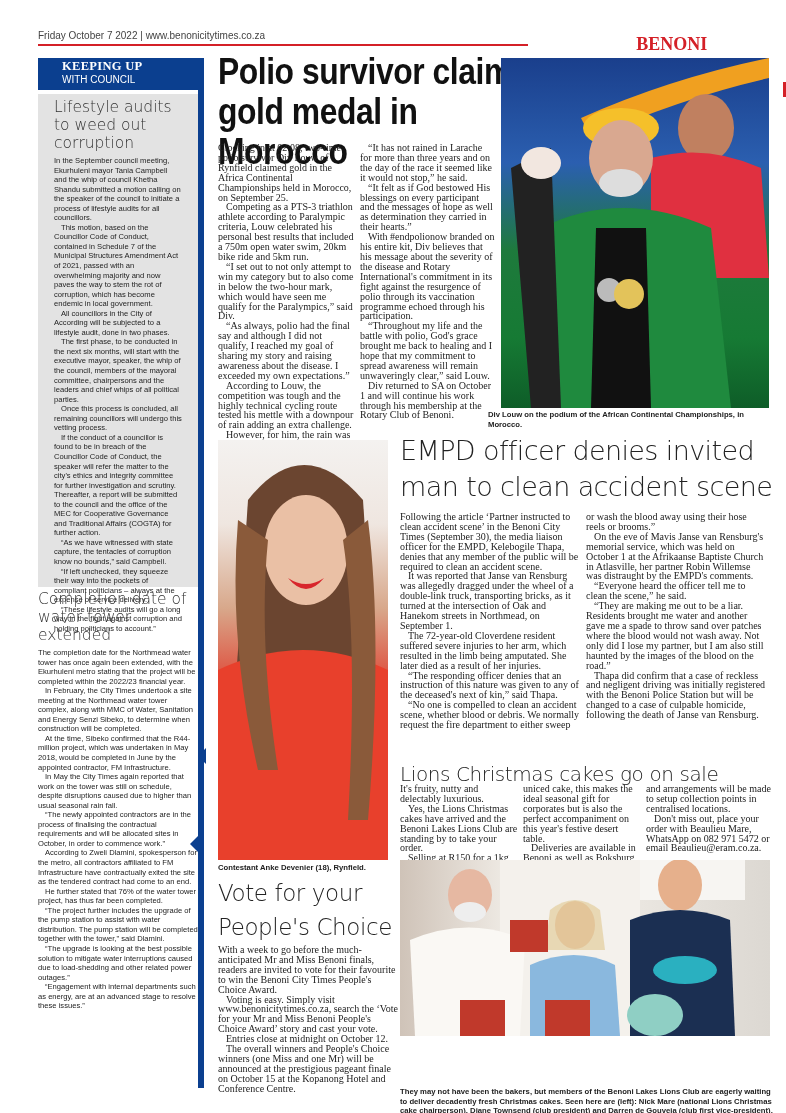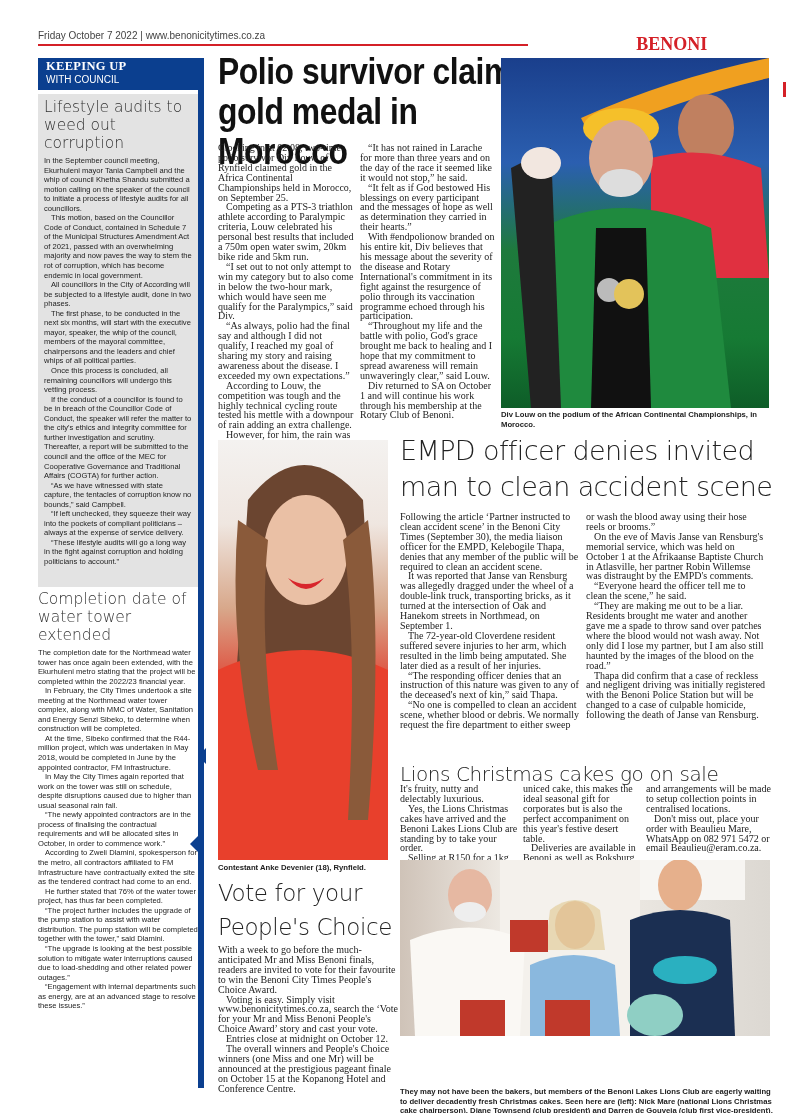--- a/index.html
+++ b/index.html
@@ -6,41 +6,41 @@
 body{width:786px;height:1113px;background:#fff;position:relative;overflow:hidden;font-family:"Liberation Serif",serif;color:#222}
 .abs{position:absolute}
 .hdr-left{left:38px;top:30px;font-family:"Liberation Sans",sans-serif;font-size:10px;color:#444}
 .hdr-line{left:38px;top:44px;width:490px;height:2px;background:#d42027}
 .hdr-right{left:559px;top:34px;font-family:"Liberation Sans",sans-serif;font-size:13px;display:flex;align-items:flex-end;gap:16px}
 .hdr-news{color:#888;font-weight:300;letter-spacing:.5px}
 .hdr-sep{color:#d42027;font-weight:bold;font-size:15px}
 .hdr-paper{color:#d42027;font-family:"Liberation Serif",serif;font-weight:bold;font-size:18px}
 .hdr-page{color:#333}
 .hdr-bar{width:6px;height:15px;background:#d42027}
-.kbox{left:38px;top:58px;width:160px;height:32px;background:#0b3f8f;color:#fff;padding:2px 8px;font-family:"Liberation Sans",sans-serif}
+.kbox{left:38px;top:58px;width:160px;height:32px;background:#0b3f8f;color:#fff;padding:2px 24px;font-family:"Liberation Sans",sans-serif}
 .k1{font-family:"Liberation Serif",serif;font-weight:900;font-size:12.5px;line-height:13px;letter-spacing:.3px}
 .k2{font-size:10px;line-height:13px}
-.graybox{left:38px;top:94px;width:160px;height:493px;background:#e3e3e3;padding:4px 6px}
+.graybox{left:38px;top:94px;width:160px;height:493px;background:#e3e3e3;padding:4px 16px}
 .sidehead{font-family:"DejaVu Sans",sans-serif;font-weight:200;font-size:15.5px;line-height:18px;color:#333;margin-bottom:4px}
 .sans{font-family:"Liberation Sans",sans-serif;font-size:7.6px;line-height:9.55px;color:#222}
 .sans p{text-indent:7px}
 .sans p.first{text-indent:0}
 .bluebar{left:198px;top:58px;width:6px;height:1030px;background:#0b3f8f}
 .arrow{width:0;height:0;border-top:8px solid transparent;border-bottom:8px solid transparent;border-right:8px solid #0b3f8f}
 .side2{left:38px;top:590px;width:160px}
 .polio-title{left:218px;top:52px;font-family:"Liberation Sans",sans-serif;font-weight:bold;font-size:37px;line-height:40px;color:#111;letter-spacing:-.5px;transform:scaleX(.86);transform-origin:left top;width:380px}
 .serif{font-family:"Liberation Serif",serif;font-size:10px;line-height:9.9px;color:#222}
 .serif p{text-indent:8px}
 .serif p.first{text-indent:0}
 .col1{left:218px;top:143px;width:136px}
 .col2{left:360px;top:143px;width:136px}
 .photo{overflow:hidden}
 .div-photo{left:501px;top:58px;width:268px;height:350px;background:linear-gradient(180deg,#1a3f8c 0%,#2b5fb0 30%,#1e7a3c 55%,#167a34 80%,#0e5d28 100%)}
 .caption{font-family:"Liberation Sans",sans-serif;font-weight:bold;font-size:7.7px;line-height:9.5px;color:#222}
-.cap1{left:501px;top:410px;width:270px}
+.cap1{left:488px;top:410px;width:270px}
 .empd-title{left:400px;top:433px;font-family:"DejaVu Sans",sans-serif;font-weight:200;font-size:27px;line-height:36px;color:#222;letter-spacing:-.6px;width:380px}
 .ecol1{left:400px;top:512px;width:182px}
 .ecol2{left:586px;top:512px;width:182px}
 .lions-title{left:400px;top:762px;font-family:"DejaVu Sans",sans-serif;font-weight:200;font-size:20px;line-height:24px;color:#222;letter-spacing:-.4px}
 .lcol{top:784px;width:118px}
 .girl-photo{left:218px;top:440px;width:170px;height:420px;background:linear-gradient(180deg,#f4f2f0 0%,#efe6e0 20%,#d8a88b 40%,#e04030 60%,#e8402c 100%)}
 .cap2{left:218px;top:863px;width:180px}
 .vote-title{left:218px;top:876px;font-family:"DejaVu Sans",sans-serif;font-weight:200;font-size:23px;line-height:34px;color:#222;letter-spacing:-.4px;width:180px}
 .vote-body{left:218px;top:945px;width:180px}
 .lions-photo{left:400px;top:860px;width:370px;height:176px;background:linear-gradient(90deg,#cfc3b8 0%,#f0ece6 30%,#ece8e2 60%,#dcd8d2 100%)}

